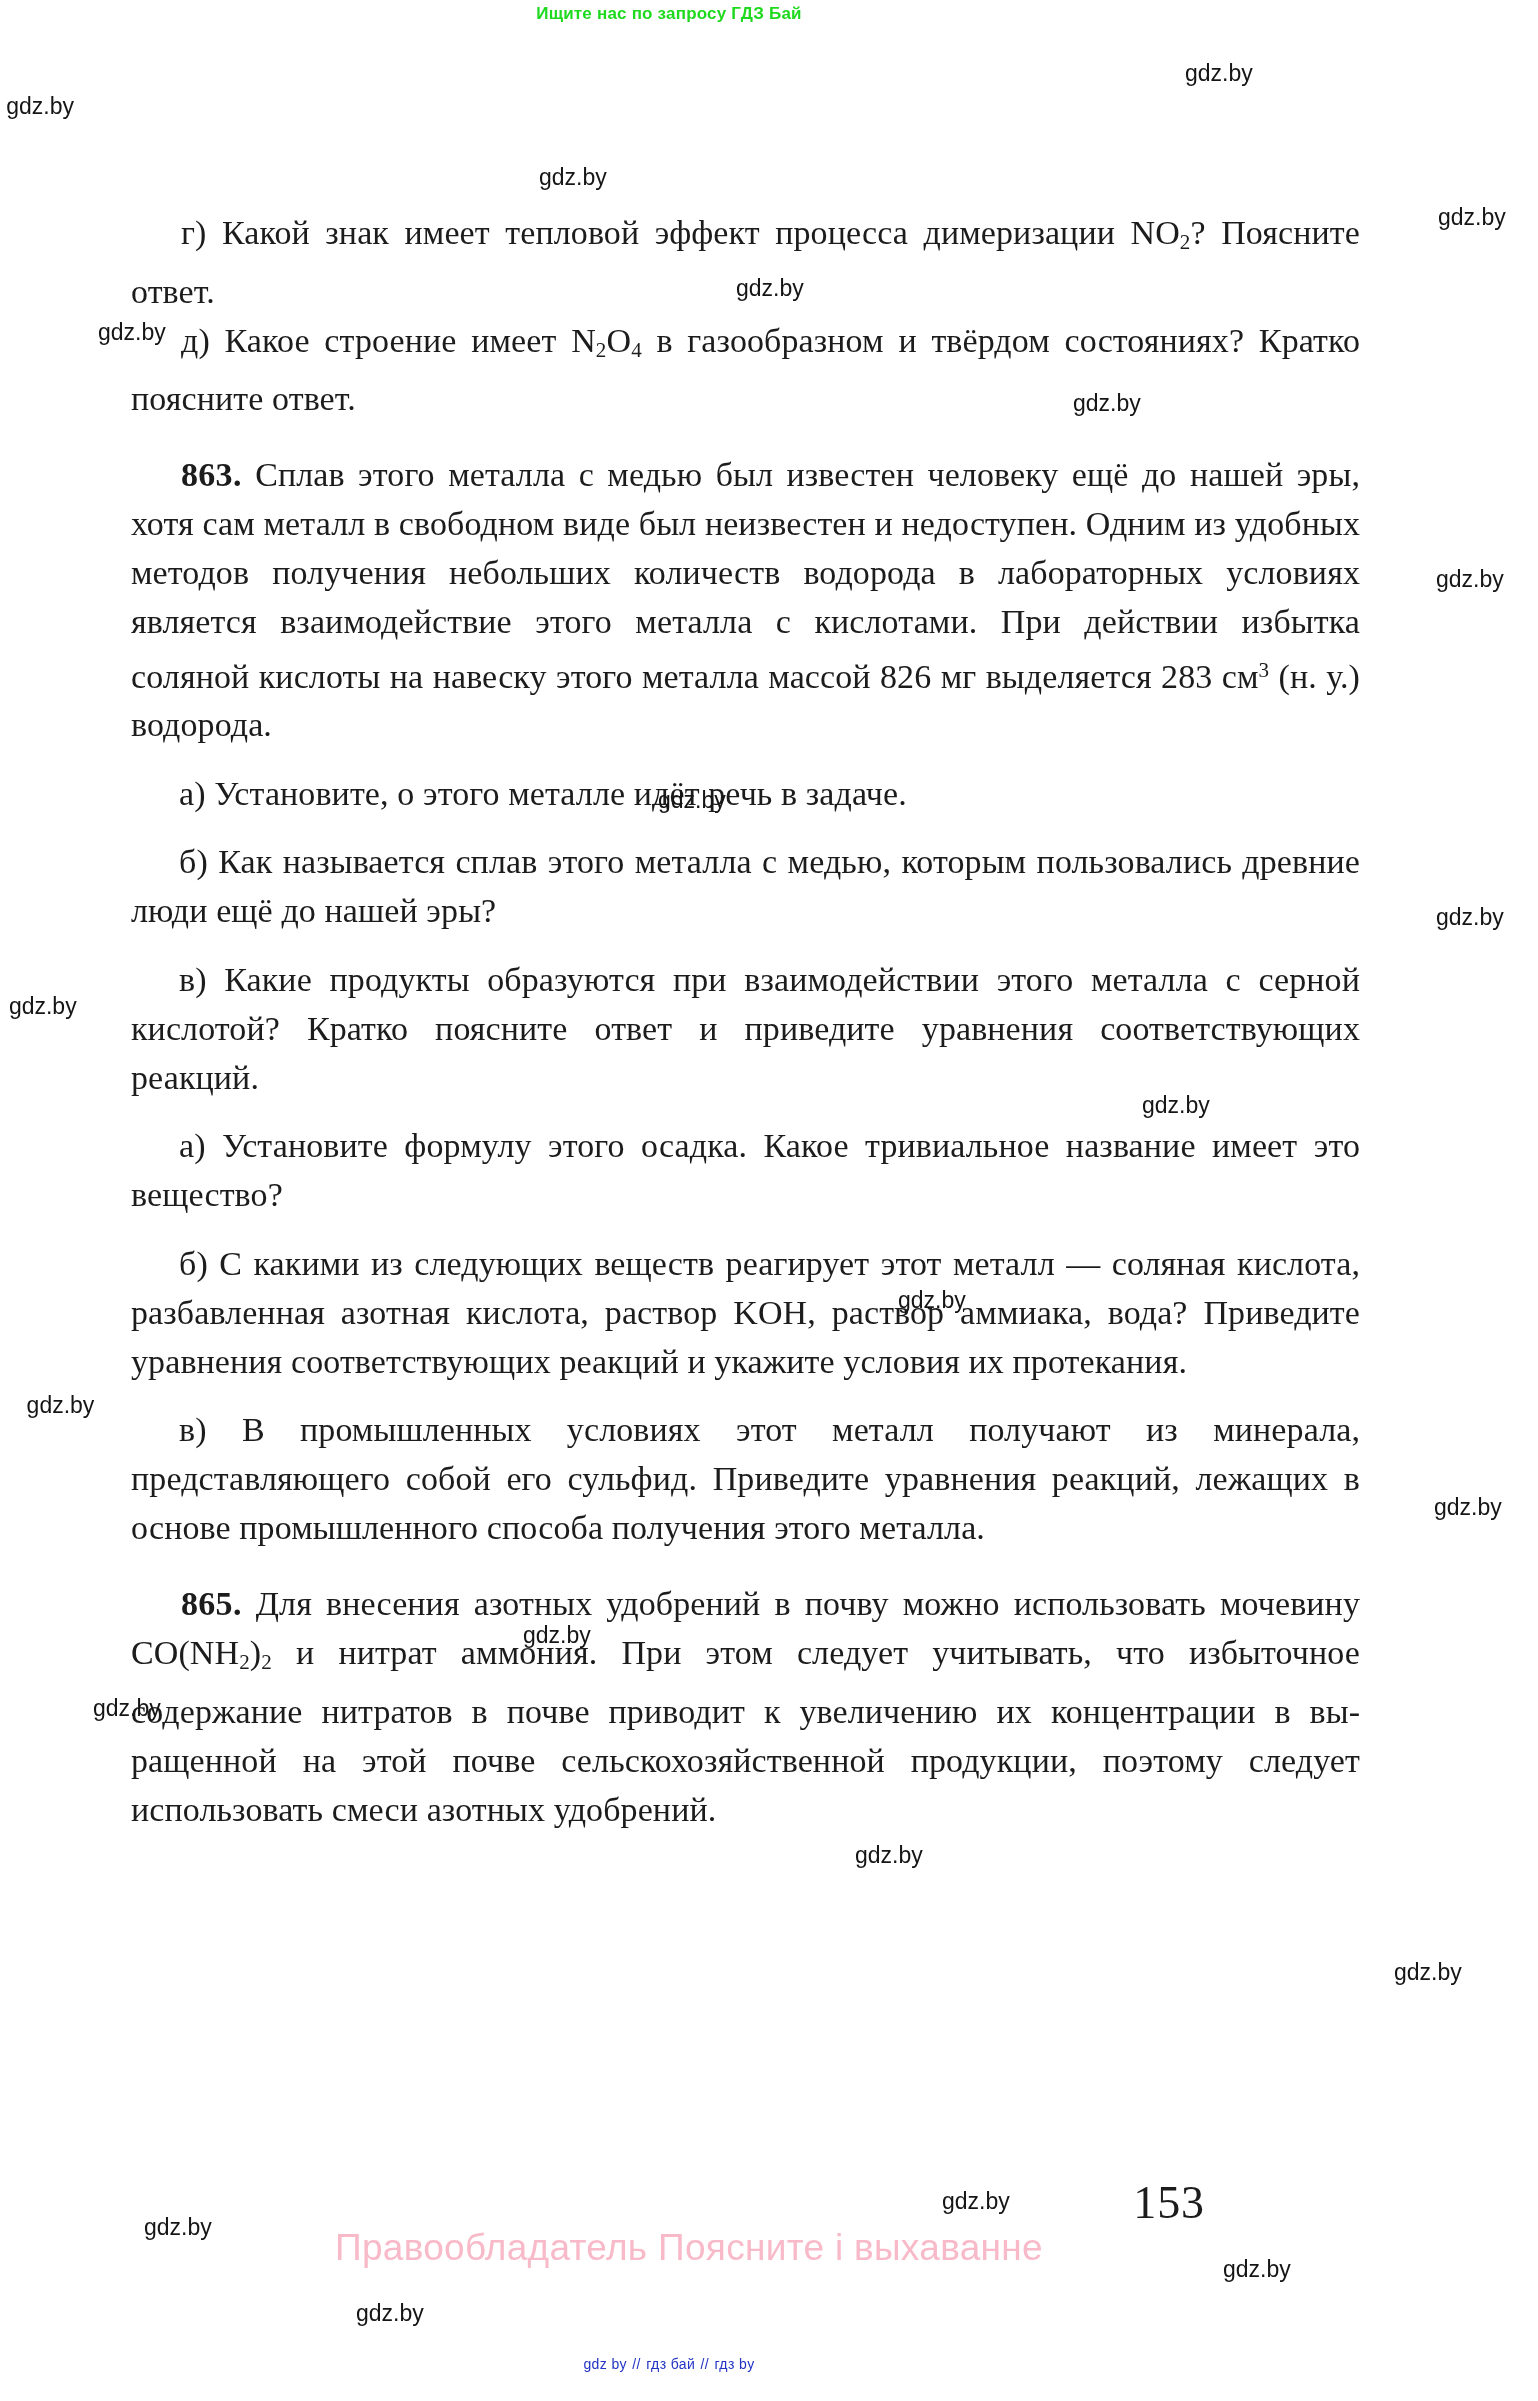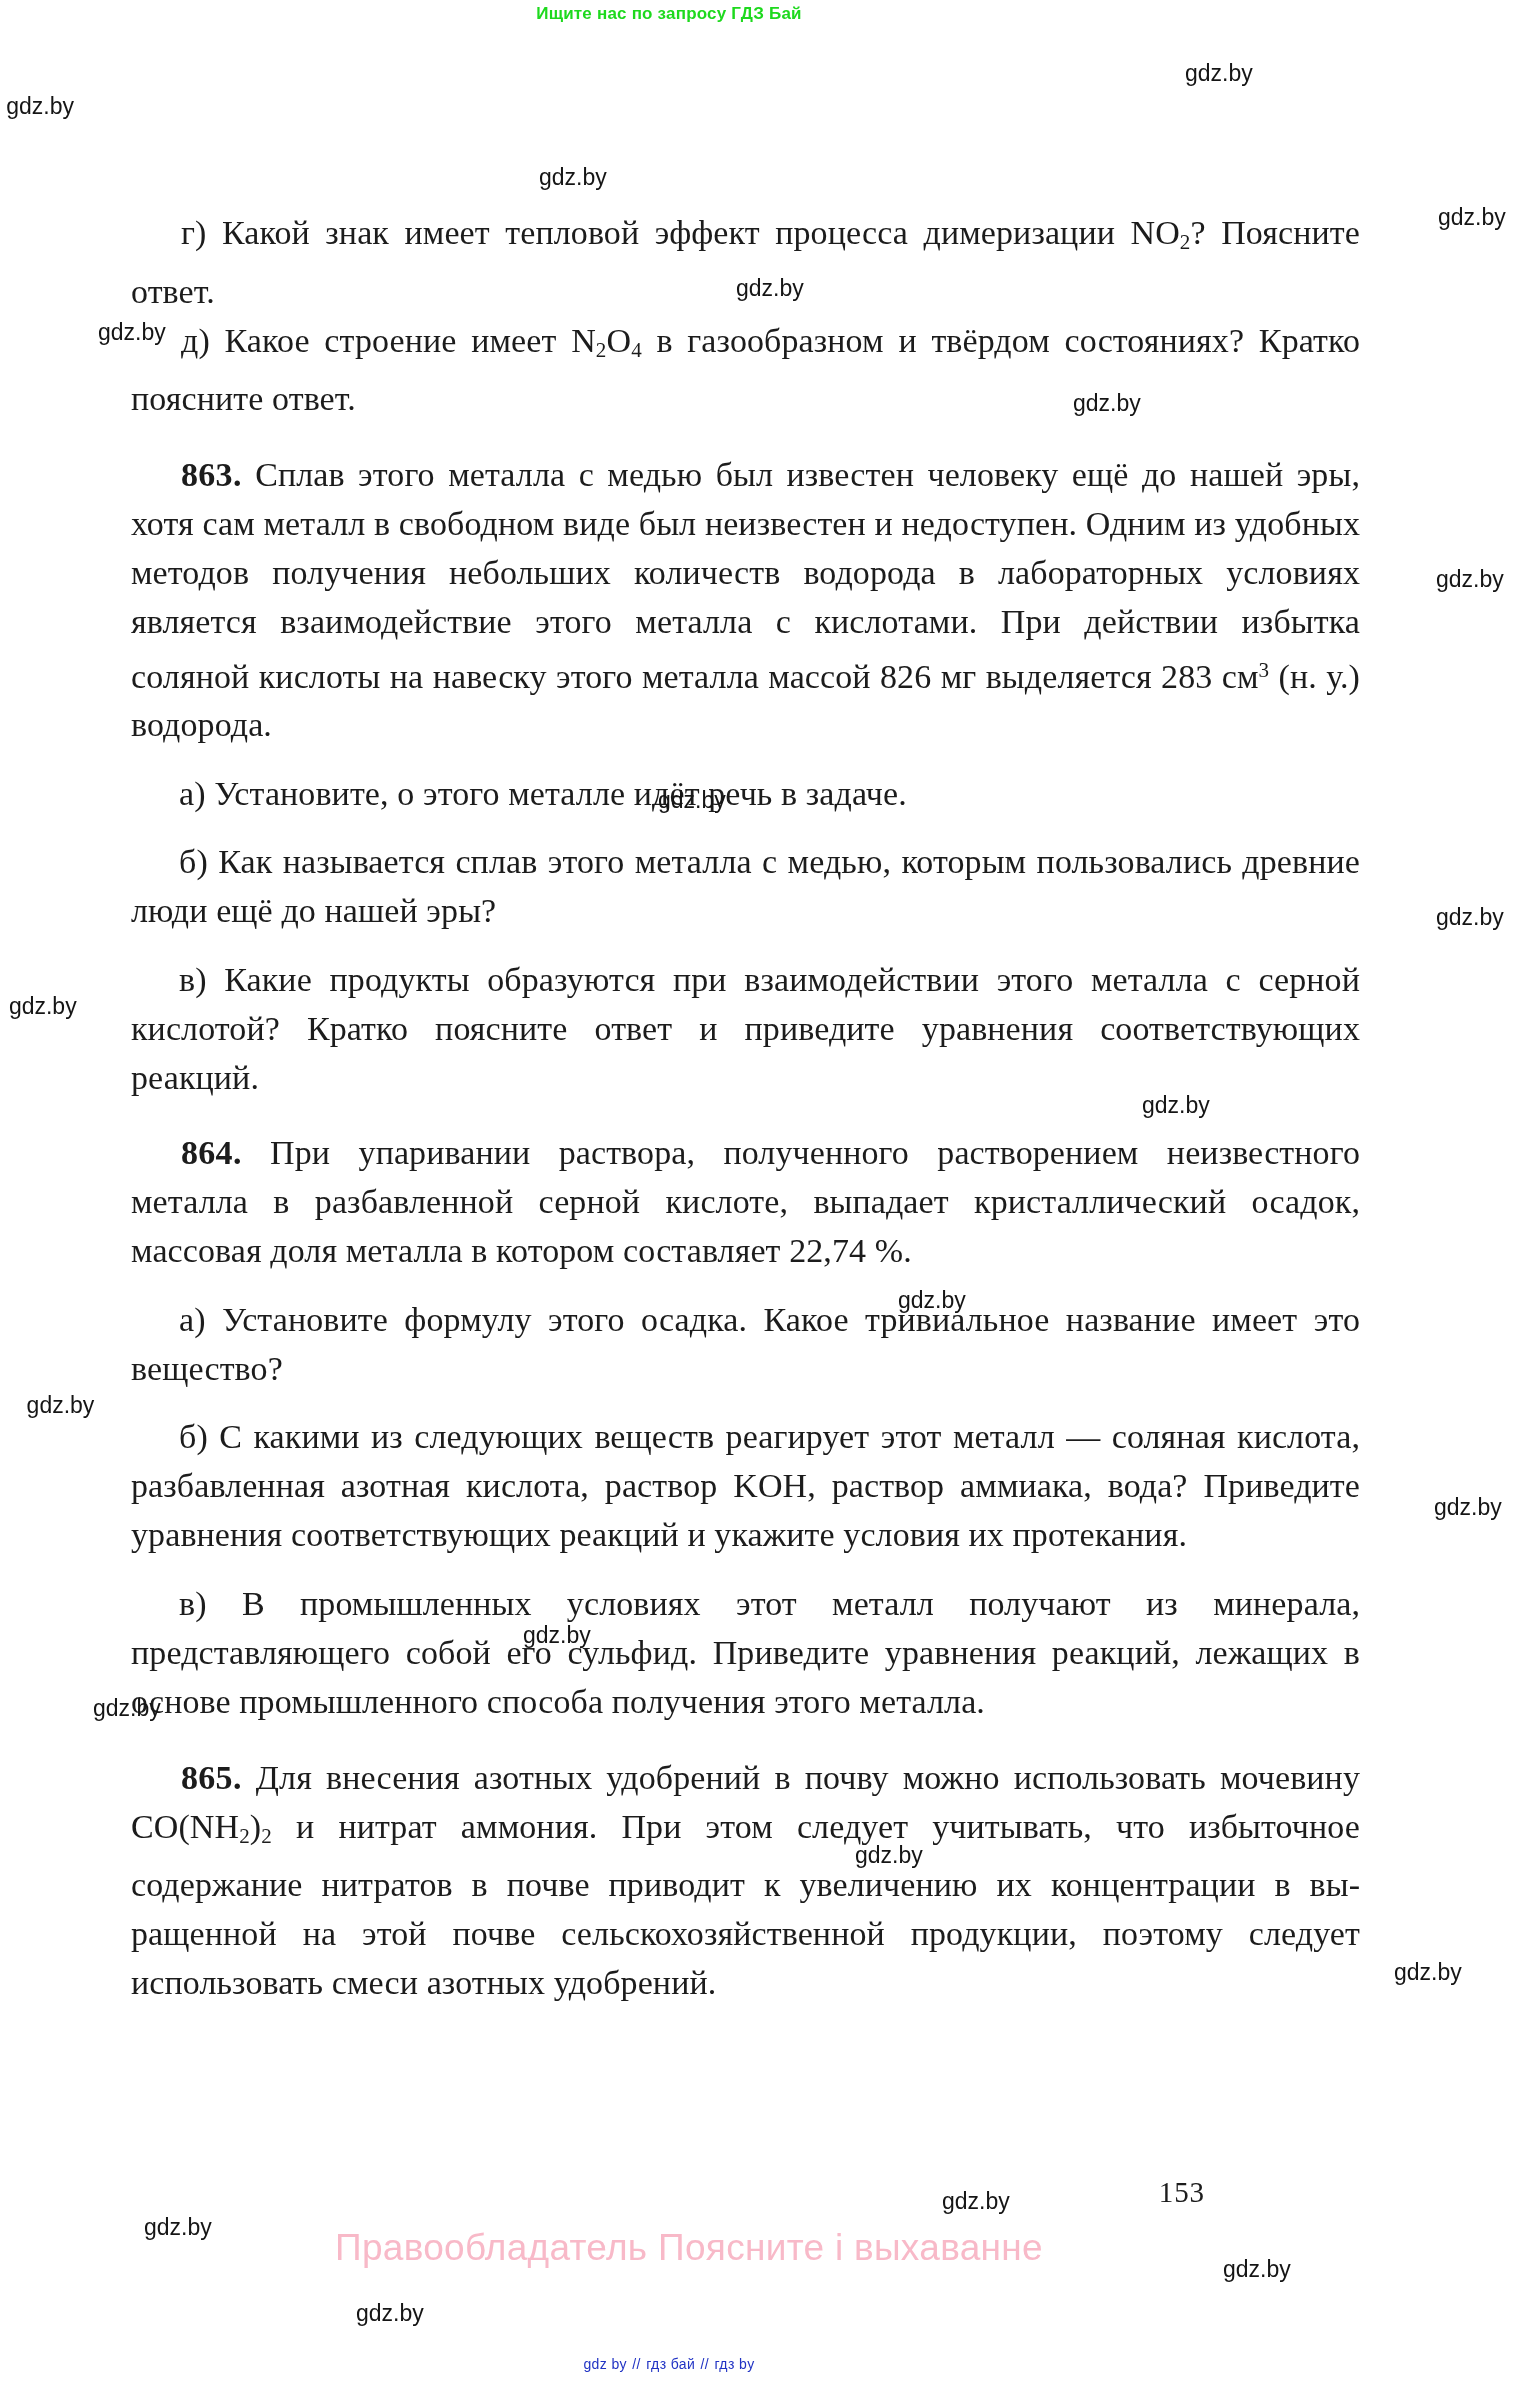--- a/index.html
+++ b/index.html
@@ -69,21 +69,21 @@
   .gap-med { margin-top: 19.5px !important; }
 
   sub { font-size: 0.62em; vertical-align: -0.22em; }
   sup { font-size: 0.62em; vertical-align: 0.50em; }
 
   
   .page-number {
     position: absolute;
     right: 133px;
     top: 2176px;
-    font-size: 29px;
+    font-size: 46px;
     letter-spacing: 0.9px;
   }
 
   
   .copyright-watermark {
     position: absolute;
     left: 335px;
     top: 2227px;
     font-family: "Liberation Sans", sans-serif;
     font-size: 37px;
@@ -128,21 +128,20 @@
     <p class="para"><span class="indent"></span><span>д)</span><span> Какое строение имеет N</span><sub>2</sub><span>O</span><sub>4</sub><span> в газообразном и твёрдом состояниях? Кратко поясните ответ.</span></p>
 
     <p class="para gap-big"><span class="indent"></span><span class="tasknum">863.</span><span> Сплав этого металла с медью был известен челове­ку ещё до нашей эры, хотя сам металл в свободном виде был неизвестен и недоступен. Одним из удобных методов получения небольших количеств водорода в лабораторных условиях является взаимодействие этого металла с кисло­тами. При действии избытка соляной кислоты на навеску этого металла массой 826 мг выделяется 283 см</span><sup>3</sup><span> (н. у.) водорода.</span></p>
 
     <p class="para gap-med"><span class="indent-sm"></span><span>а)</span><span> Установите, о этого металле идёт речь в задаче.</span></p>
 
     <p class="para gap-med"><span class="indent-sm"></span><span>б)</span><span> Как называется сплав этого металла с медью, кото­рым пользовались древние люди ещё до нашей эры?</span></p>
 
     <p class="para gap-med"><span class="indent-sm"></span><span>в)</span><span> Какие продукты образуются при взаимодействии это­го металла с серной кислотой? Кратко поясните ответ и приведите уравнения соответствующих реакций.</span></p>
 
-    <p class="para gap-big"><span class="indent"></span><span class="tasknum">864.</span><span> При упаривании раствора, полученного растворе­нием неизвестного металла в разбавленной серной кислоте, выпадает кристаллический осадок, массовая доля металла в котором составляет 22,74 %.</span></p>
 
     <p class="para gap-med"><span class="indent-sm"></span><span>а)</span><span> Установите формулу этого осадка. Какое тривиальное название имеет это вещество?</span></p>
 
     <p class="para gap-med"><span class="indent-sm"></span><span>б)</span><span> С какими из следующих веществ реагирует этот ме­талл — соляная кислота, разбавленная азотная кислота, раствор KOH, раствор аммиака, вода? Приведите уравне­ния соответствующих реакций и укажите условия их про­текания.</span></p>
 
     <p class="para gap-med"><span class="indent-sm"></span><span>в)</span><span> В промышленных условиях этот металл получают из минерала, представляющего собой его сульфид. Приведите уравнения реакций, лежащих в основе промышленного способа получения этого металла.</span></p>
 
     <p class="para gap-big"><span class="indent"></span><span class="tasknum">865.</span><span> Для внесения азотных удобрений в почву можно использовать мочевину CO(NH</span><sub>2</sub><span>)</span><sub>2</sub><span> и нитрат аммония. При этом следует учитывать, что избыточное содержание нитра­тов в почве приводит к увеличению их концентрации в вы­ращенной на этой почве сельскохозяйственной продукции, поэтому следует использовать смеси азотных удобрений.</span></p>
 
   </div>

